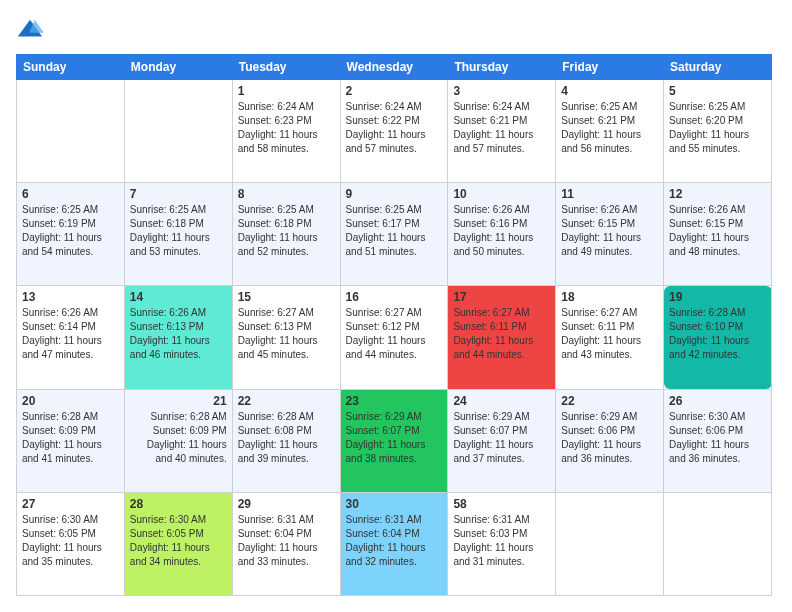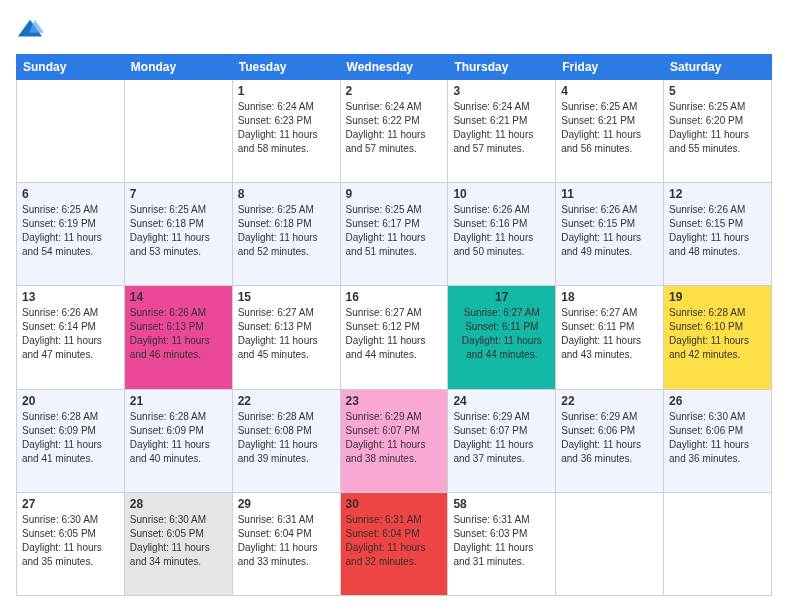--- a/index.html
+++ b/index.html
@@ -183,59 +183,59 @@
           <td style="background-color: rgb(240, 244, 255);">
             <span class="day-number">12</span>
             <div class="day-info">Sunrise: 6:26 AM<br>Sunset: 6:15 PM<br>Daylight: 11 hours<br>and 48 minutes.</div>
           </td>
         </tr>
         <tr>
           <td style="background-color: rgb(255, 255, 255); margin-top: 17px;">
             <span class="day-number">13</span>
             <div class="day-info">Sunrise: 6:26 AM<br>Sunset: 6:14 PM<br>Daylight: 11 hours<br>and 47 minutes.</div>
           </td>
-          <td style="background-color: #ec4899;">
+          <td style="background-color: #5eead4;">
             <span class="day-number">14</span>
             <div class="day-info">Sunrise: 6:26 AM<br>Sunset: 6:13 PM<br>Daylight: 11 hours<br>and 46 minutes.</div>
           </td>
           <td style="background-color: rgb(255, 255, 255);">
             <span class="day-number">15</span>
             <div class="day-info">Sunrise: 6:27 AM<br>Sunset: 6:13 PM<br>Daylight: 11 hours<br>and 45 minutes.</div>
           </td>
           <td style="background-color: rgb(255, 255, 255);">
             <span class="day-number">16</span>
             <div class="day-info">Sunrise: 6:27 AM<br>Sunset: 6:12 PM<br>Daylight: 11 hours<br>and 44 minutes.</div>
           </td>
-          <td style="background-color: #14b8a6; text-align: center;">
+          <td style="background-color: #ef4444;">
             <span class="day-number">17</span>
             <div class="day-info">Sunrise: 6:27 AM<br>Sunset: 6:11 PM<br>Daylight: 11 hours<br>and 44 minutes.</div>
           </td>
           <td style="background-color: rgb(255, 255, 255); margin-left: 32px;">
             <span class="day-number">18</span>
             <div class="day-info">Sunrise: 6:27 AM<br>Sunset: 6:11 PM<br>Daylight: 11 hours<br>and 43 minutes.</div>
           </td>
-          <td style="background-color: #fde047;">
+          <td style="background-color: #14b8a6; border-radius: 6px;">
             <span class="day-number">19</span>
             <div class="day-info">Sunrise: 6:28 AM<br>Sunset: 6:10 PM<br>Daylight: 11 hours<br>and 42 minutes.</div>
           </td>
         </tr>
         <tr>
           <td style="background-color: rgb(240, 244, 255);">
             <span class="day-number">20</span>
             <div class="day-info">Sunrise: 6:28 AM<br>Sunset: 6:09 PM<br>Daylight: 11 hours<br>and 41 minutes.</div>
           </td>
-          <td style="background-color: rgb(240, 244, 255);">
+          <td style="background-color: rgb(240, 244, 255); text-align: right;">
             <span class="day-number">21</span>
             <div class="day-info">Sunrise: 6:28 AM<br>Sunset: 6:09 PM<br>Daylight: 11 hours<br>and 40 minutes.</div>
           </td>
           <td style="background-color: rgb(240, 244, 255);">
             <span class="day-number">22</span>
             <div class="day-info">Sunrise: 6:28 AM<br>Sunset: 6:08 PM<br>Daylight: 11 hours<br>and 39 minutes.</div>
           </td>
-          <td style="background-color: #f9a8d4;">
+          <td style="background-color: #22c55e;">
             <span class="day-number">23</span>
             <div class="day-info">Sunrise: 6:29 AM<br>Sunset: 6:07 PM<br>Daylight: 11 hours<br>and 38 minutes.</div>
           </td>
           <td style="background-color: rgb(240, 244, 255);">
             <span class="day-number">24</span>
             <div class="day-info">Sunrise: 6:29 AM<br>Sunset: 6:07 PM<br>Daylight: 11 hours<br>and 37 minutes.</div>
           </td>
           <td style="background-color: rgb(240, 244, 255);">
             <span class="day-number">22</span>
             <div class="day-info">Sunrise: 6:29 AM<br>Sunset: 6:06 PM<br>Daylight: 11 hours<br>and 36 minutes.</div>
@@ -243,29 +243,29 @@
           <td style="background-color: rgb(240, 244, 255);">
             <span class="day-number">26</span>
             <div class="day-info">Sunrise: 6:30 AM<br>Sunset: 6:06 PM<br>Daylight: 11 hours<br>and 36 minutes.</div>
           </td>
         </tr>
         <tr>
           <td style="background-color: rgb(255, 255, 255);">
             <span class="day-number">27</span>
             <div class="day-info">Sunrise: 6:30 AM<br>Sunset: 6:05 PM<br>Daylight: 11 hours<br>and 35 minutes.</div>
           </td>
-          <td style="background-color: #e5e5e5; margin-left: 43px;">
+          <td style="background-color: #bef264; margin-left: 43px;">
             <span class="day-number">28</span>
             <div class="day-info">Sunrise: 6:30 AM<br>Sunset: 6:05 PM<br>Daylight: 11 hours<br>and 34 minutes.</div>
           </td>
           <td style="background-color: rgb(255, 255, 255);">
             <span class="day-number">29</span>
             <div class="day-info">Sunrise: 6:31 AM<br>Sunset: 6:04 PM<br>Daylight: 11 hours<br>and 33 minutes.</div>
           </td>
-          <td style="background-color: #ef4444;">
+          <td style="background-color: #7dd3fc;">
             <span class="day-number">30</span>
             <div class="day-info">Sunrise: 6:31 AM<br>Sunset: 6:04 PM<br>Daylight: 11 hours<br>and 32 minutes.</div>
           </td>
           <td style="background-color: rgb(255, 255, 255);">
             <span class="day-number">58</span>
             <div class="day-info">Sunrise: 6:31 AM<br>Sunset: 6:03 PM<br>Daylight: 11 hours<br>and 31 minutes.</div>
           </td>
           <td class="empty-cell" style="background-color: rgb(255, 255, 255);"></td>
           <td class="empty-cell" style="background-color: rgb(255, 255, 255);"></td>
         </tr>

